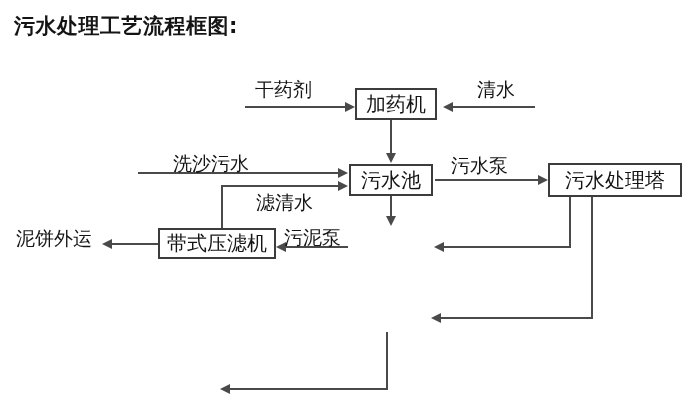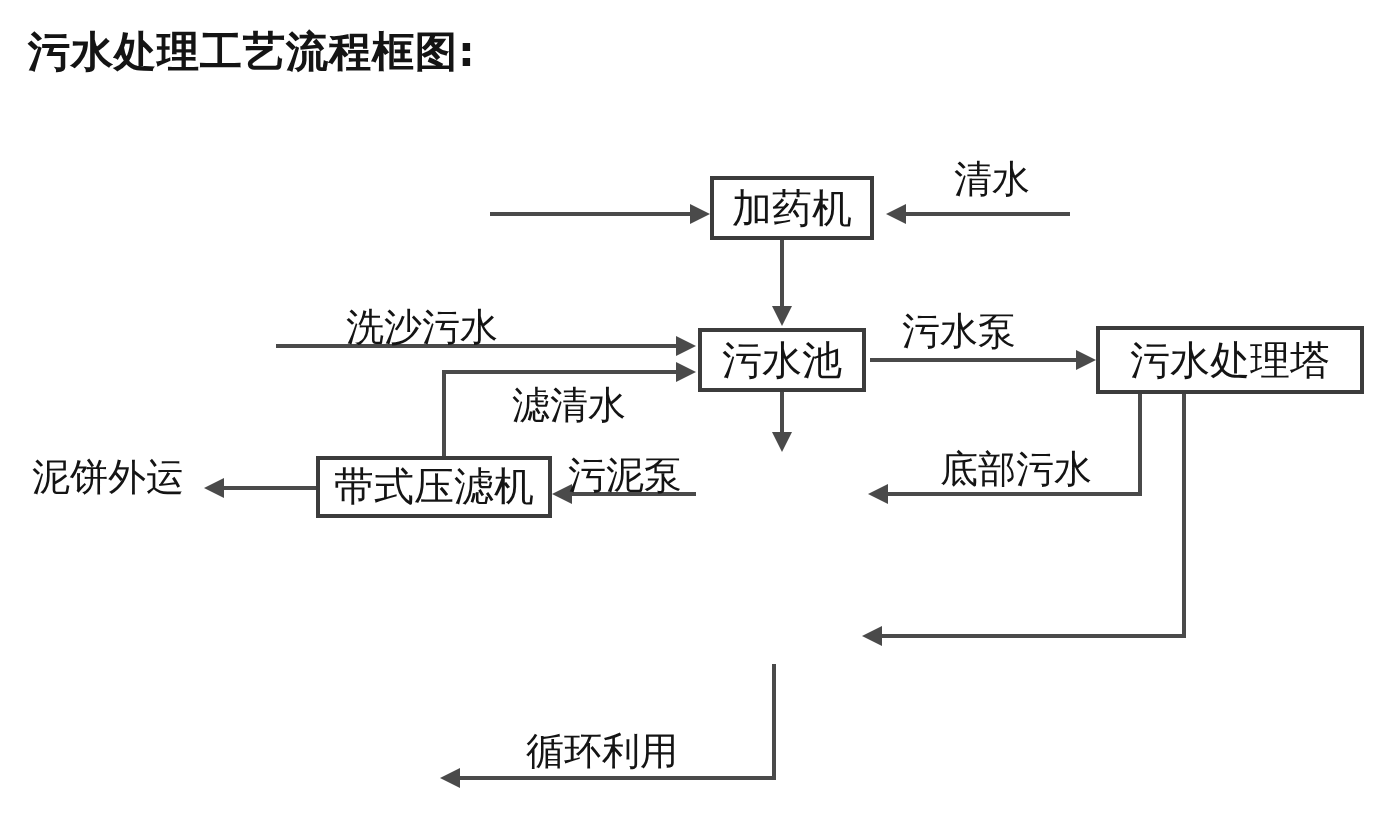--- a/index.html
+++ b/index.html
@@ -57,20 +57,21 @@
 
   <h1 class="title">污水处理工艺流程框图:</h1>
 
   <div class="box" style="left:355px;top:88px;width:82px;height:32px">加药机</div>
   <div class="box" style="left:349px;top:164px;width:84px;height:32px">污水池</div>
   <div class="box" style="left:548px;top:163px;width:134px;height:34px">污水处理塔</div>
   <div class="box" style="left:158px;top:228px;width:118px;height:31px">带式压滤机</div>
 
   <div class="hline" style="left:245px;top:106px;width:101px"></div>
   <div class="ah ah-right" style="left:345px;top:102px"></div>
+  <div class="lbl" style="left:255px;top:77px">干药剂</div>
 
   <div class="ah ah-left" style="left:443px;top:102px"></div>
   <div class="hline" style="left:453px;top:106px;width:82px"></div>
   <div class="lbl" style="left:477px;top:77px">清水</div>
 
   <div class="vline" style="left:390px;top:120px;height:33px"></div>
   <div class="ah ah-down" style="left:386px;top:153px"></div>
 
   <div class="hline" style="left:138px;top:172px;width:200px"></div>
   <div class="ah ah-right" style="left:338px;top:168px"></div>
@@ -84,32 +85,30 @@
   <div class="hline" style="left:435px;top:179px;width:103px"></div>
   <div class="ah ah-right" style="left:538px;top:175px"></div>
   <div class="lbl" style="left:451px;top:153px">污水泵</div>
 
   <div class="vline" style="left:390px;top:196px;height:20px"></div>
   <div class="ah ah-down" style="left:386px;top:216px"></div>
 
   <div class="vline" style="left:569px;top:197px;height:50px"></div>
   <div class="hline" style="left:444px;top:246px;width:127px"></div>
   <div class="ah ah-left" style="left:434px;top:242px"></div>
-  <div class="lbl" style="left:470px;top:222px">底部污水</div>
 
   <div class="vline" style="left:591px;top:197px;height:121px"></div>
   <div class="hline" style="left:441px;top:317px;width:152px"></div>
   <div class="ah ah-left" style="left:431px;top:313px"></div>
 
   <div class="ah ah-left" style="left:276px;top:242px"></div>
   <div class="hline" style="left:286px;top:246px;width:62px"></div>
   <div class="lbl" style="left:284px;top:225px">污泥泵</div>
 
   <div class="ah ah-left" style="left:102px;top:239px"></div>
   <div class="hline" style="left:112px;top:243px;width:46px"></div>
   <div class="lbl" style="left:16px;top:226px">泥饼外运</div>
 
   <div class="vline" style="left:386px;top:332px;height:57px"></div>
   <div class="hline" style="left:230px;top:388px;width:158px"></div>
   <div class="ah ah-left" style="left:220px;top:384px"></div>
-  <div class="lbl" style="left:263px;top:363px">循环利用</div>
 
 </div>
 
 </body></html>

